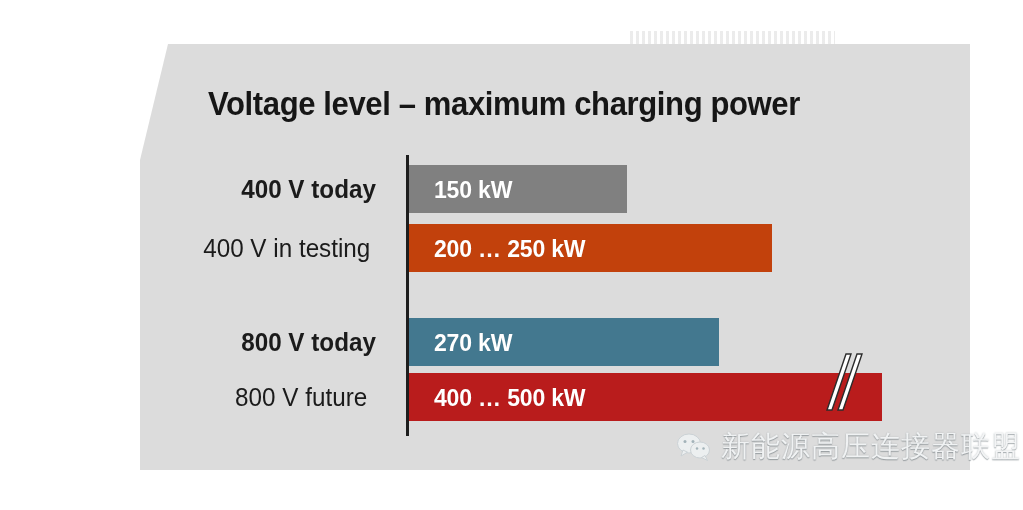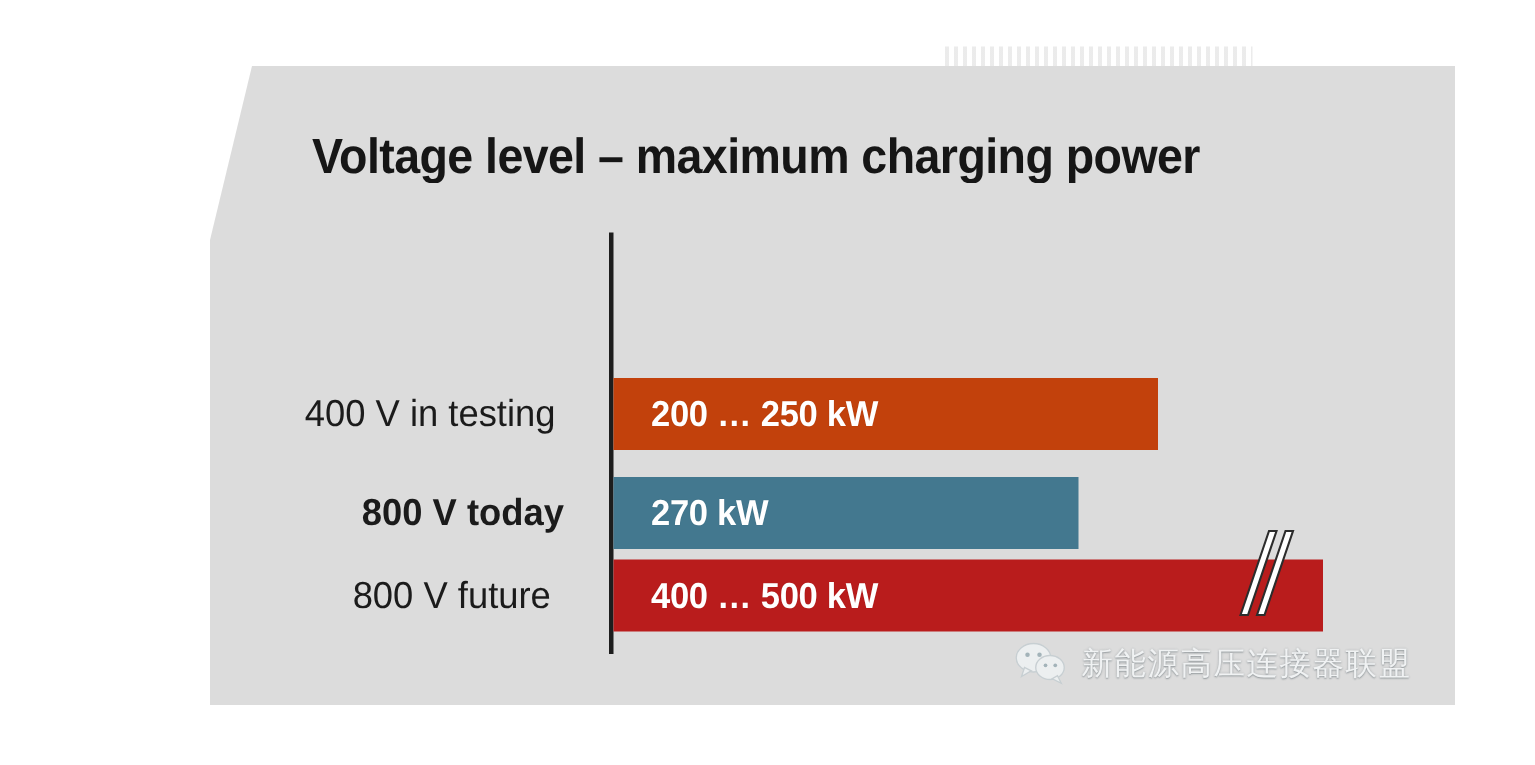--- a/index.html
+++ b/index.html
@@ -110,21 +110,21 @@
   
   #watermark{
     position:absolute;
     left:676px;top:427px;
     display:flex;
     align-items:center;
     gap:9px;
     opacity:.92;
   }
   #watermark-text{
-    font-size:21px;
+    font-size:29px;
     color:#f2f4f5;
     letter-spacing:1px;
     text-shadow:0 1px 1px rgba(90,100,105,.55), 0 0 2px rgba(120,130,135,.4);
     white-space:nowrap;
     font-family:"DejaVu Sans","Liberation Sans",sans-serif;
   }
 </style>
 </head>
 <body>
 
@@ -135,22 +135,28 @@
   </svg>
 
   <div id="top-hatch"></div>
 
   <div id="chart-title">Voltage level – maximum charging power</div>
 
   <div id="chart-area">
 
     <div id="value-axis"></div>
 
+    <div class="bar-row" style="top:165px;width:1023px;">
+      <div class="cat-label bold">400 V today</div>
+      <div class="bar" style="width:218px;background:#808080;">
+        <div class="bar-value">150 kW</div>
+      </div>
+    </div>
 
-    <div class="bar-row" style="top:252px;width:1017px;">
+    <div class="bar-row" style="top:224px;width:1017px;">
       <div class="cat-label">400 V in testing</div>
       <div class="bar" style="width:363px;background:#c2410c;">
         <div class="bar-value">200 … 250 kW</div>
       </div>
     </div>
 
     <div class="bar-row" style="top:318px;width:1023px;">
       <div class="cat-label bold">800 V today</div>
       <div class="bar" style="width:310px;background:#43788f;">
         <div class="bar-value">270 kW</div>

